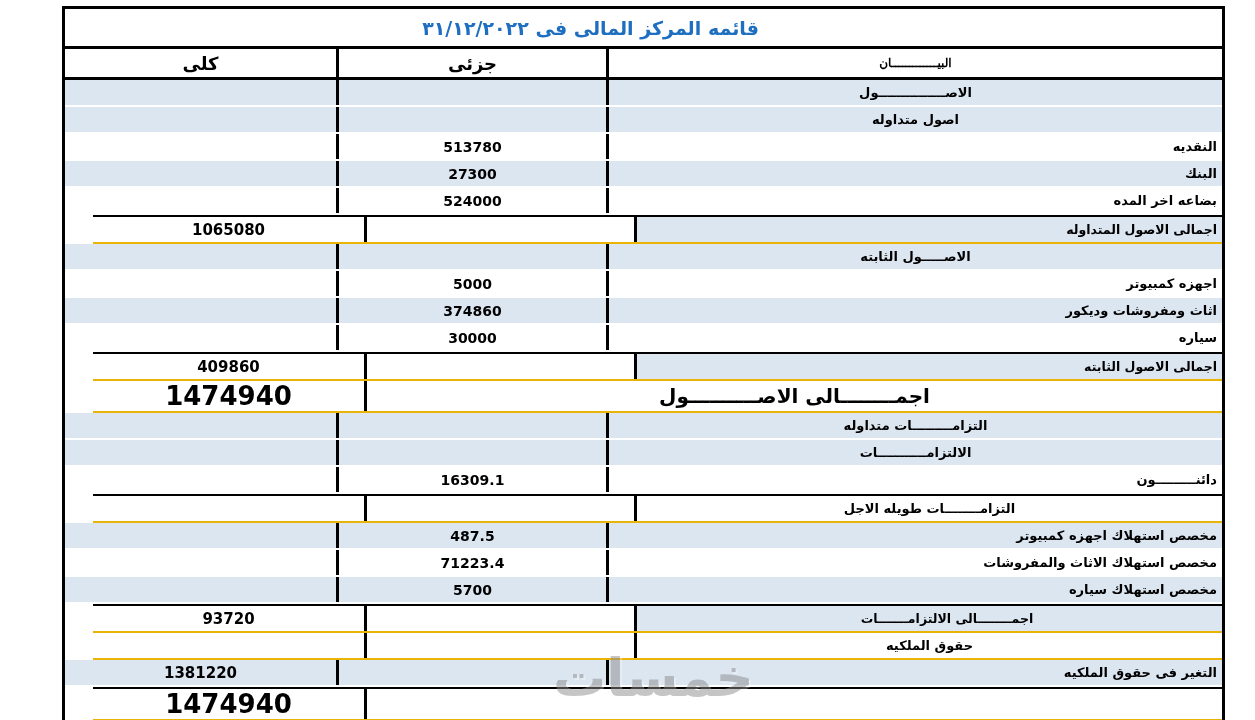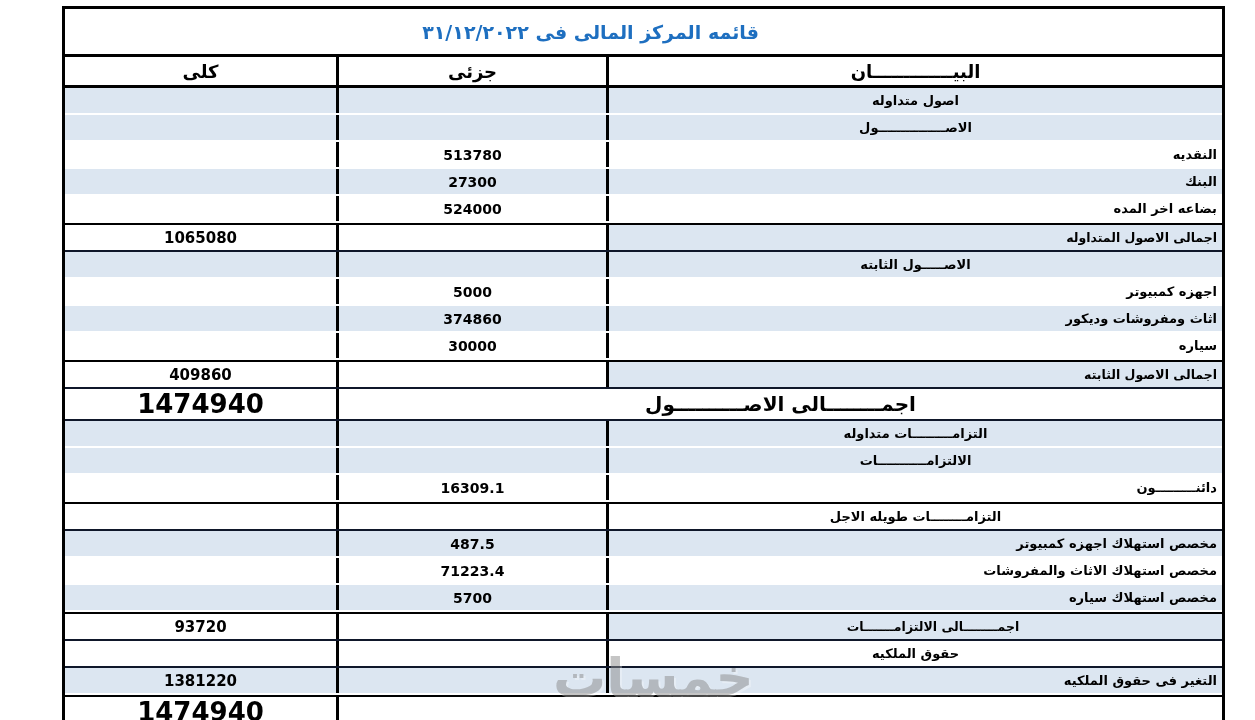--- a/index.html
+++ b/index.html
@@ -9,44 +9,44 @@
   }
   .sheet{
     position:relative;
     width:1157px;
     margin:6px 0 0 62px;
     border:3px solid #000;
     background:#fff;
     box-sizing:content-box;
   }
   .title-row{
-    height:48px;
+    height:40px;
     border-bottom:3px solid #000;
     display:flex;align-items:center;justify-content:center;
     box-sizing:border-box;
     padding-right:106px;
     color:var(--accent,#1e6fc0);
     font-weight:700;font-size:19px;
     direction:rtl;
   }
   .header-row{display:flex;height:28px;border-bottom:3px solid #000;font-weight:700;}
   .cell{
     box-sizing:border-box;display:flex;align-items:center;justify-content:center;
     overflow:hidden;white-space:nowrap;
   }
   .c-total{width:274px;border-right:3px solid #000;font-weight:700;font-size:15px;}
   .c-partial{width:270px;border-right:3px solid #000;font-weight:700;font-size:14px;}
   .c-desc{flex:1;direction:rtl;font-weight:700;font-size:13px;padding:0 5px;color:#000;}
   .c-desc.align-right{justify-content:flex-start;}
   .c-desc.align-center{justify-content:center;}
   .c-merged{flex:1;direction:rtl;font-weight:700;justify-content:center;}
   .header-row .c-total,.header-row .c-partial{font-size:18px;}
-  .header-row .c-desc{font-size:18px;justify-content:center;}
+  .header-row .c-desc{font-size:12px;justify-content:center;font-family:Liberation Serif, serif;}
   .row{display:flex;height:25px;border-bottom:2px solid #fff;}
-  .row.black{border-top:2px solid #000;border-bottom:2px solid #0f172a;}
+  .row.black{border-top:2px solid #000;border-bottom:2px solid #eab308;margin-left:28px;}
   .row.black + .row.black{border-top:0;}
   .row.kind-grand{height:30px;}
   .kind-grand .c-total{font-size:26px;}
   .kind-grand .c-merged{font-size:20px;}
   .kind-subtotal .c-desc{font-size:12.5px;padding-left:40px;}
   .bg-blue{background:var(--band,#dce6f1);}
   .bg-white{background:#ffffff;}
   .watermark{
     position:absolute;left:488px;top:638px;
     font-size:53px;font-weight:700;color:#8c8c8c;opacity:.5;
@@ -63,26 +63,26 @@
   <div class="header-row">
     <div class="cell c-total bg-white">كلى</div>
     <div class="cell c-partial bg-white">جزئى</div>
     <div class="cell c-desc bg-white">البيـــــــــــــان</div>
   </div>
 
   <div id="rows">
       <div class="row kind-section">
         <div class="cell c-total bg-blue"></div>
         <div class="cell c-partial bg-blue"></div>
-        <div class="cell c-desc align-center bg-blue">اصول متداوله</div>
+        <div class="cell c-desc align-center bg-blue">الاصـــــــــــــــول</div>
       </div>
       <div class="row kind-section">
         <div class="cell c-total bg-blue"></div>
         <div class="cell c-partial bg-blue"></div>
-        <div class="cell c-desc align-center bg-blue">الاصـــــــــــــــول</div>
+        <div class="cell c-desc align-center bg-blue">اصول متداوله</div>
       </div>
       <div class="row kind-item">
         <div class="cell c-total bg-white"></div>
         <div class="cell c-partial bg-white">513780</div>
         <div class="cell c-desc align-right bg-white">النقديه</div>
       </div>
       <div class="row kind-item">
         <div class="cell c-total bg-blue"></div>
         <div class="cell c-partial bg-blue">27300</div>
         <div class="cell c-desc align-right bg-blue">البنك</div>

